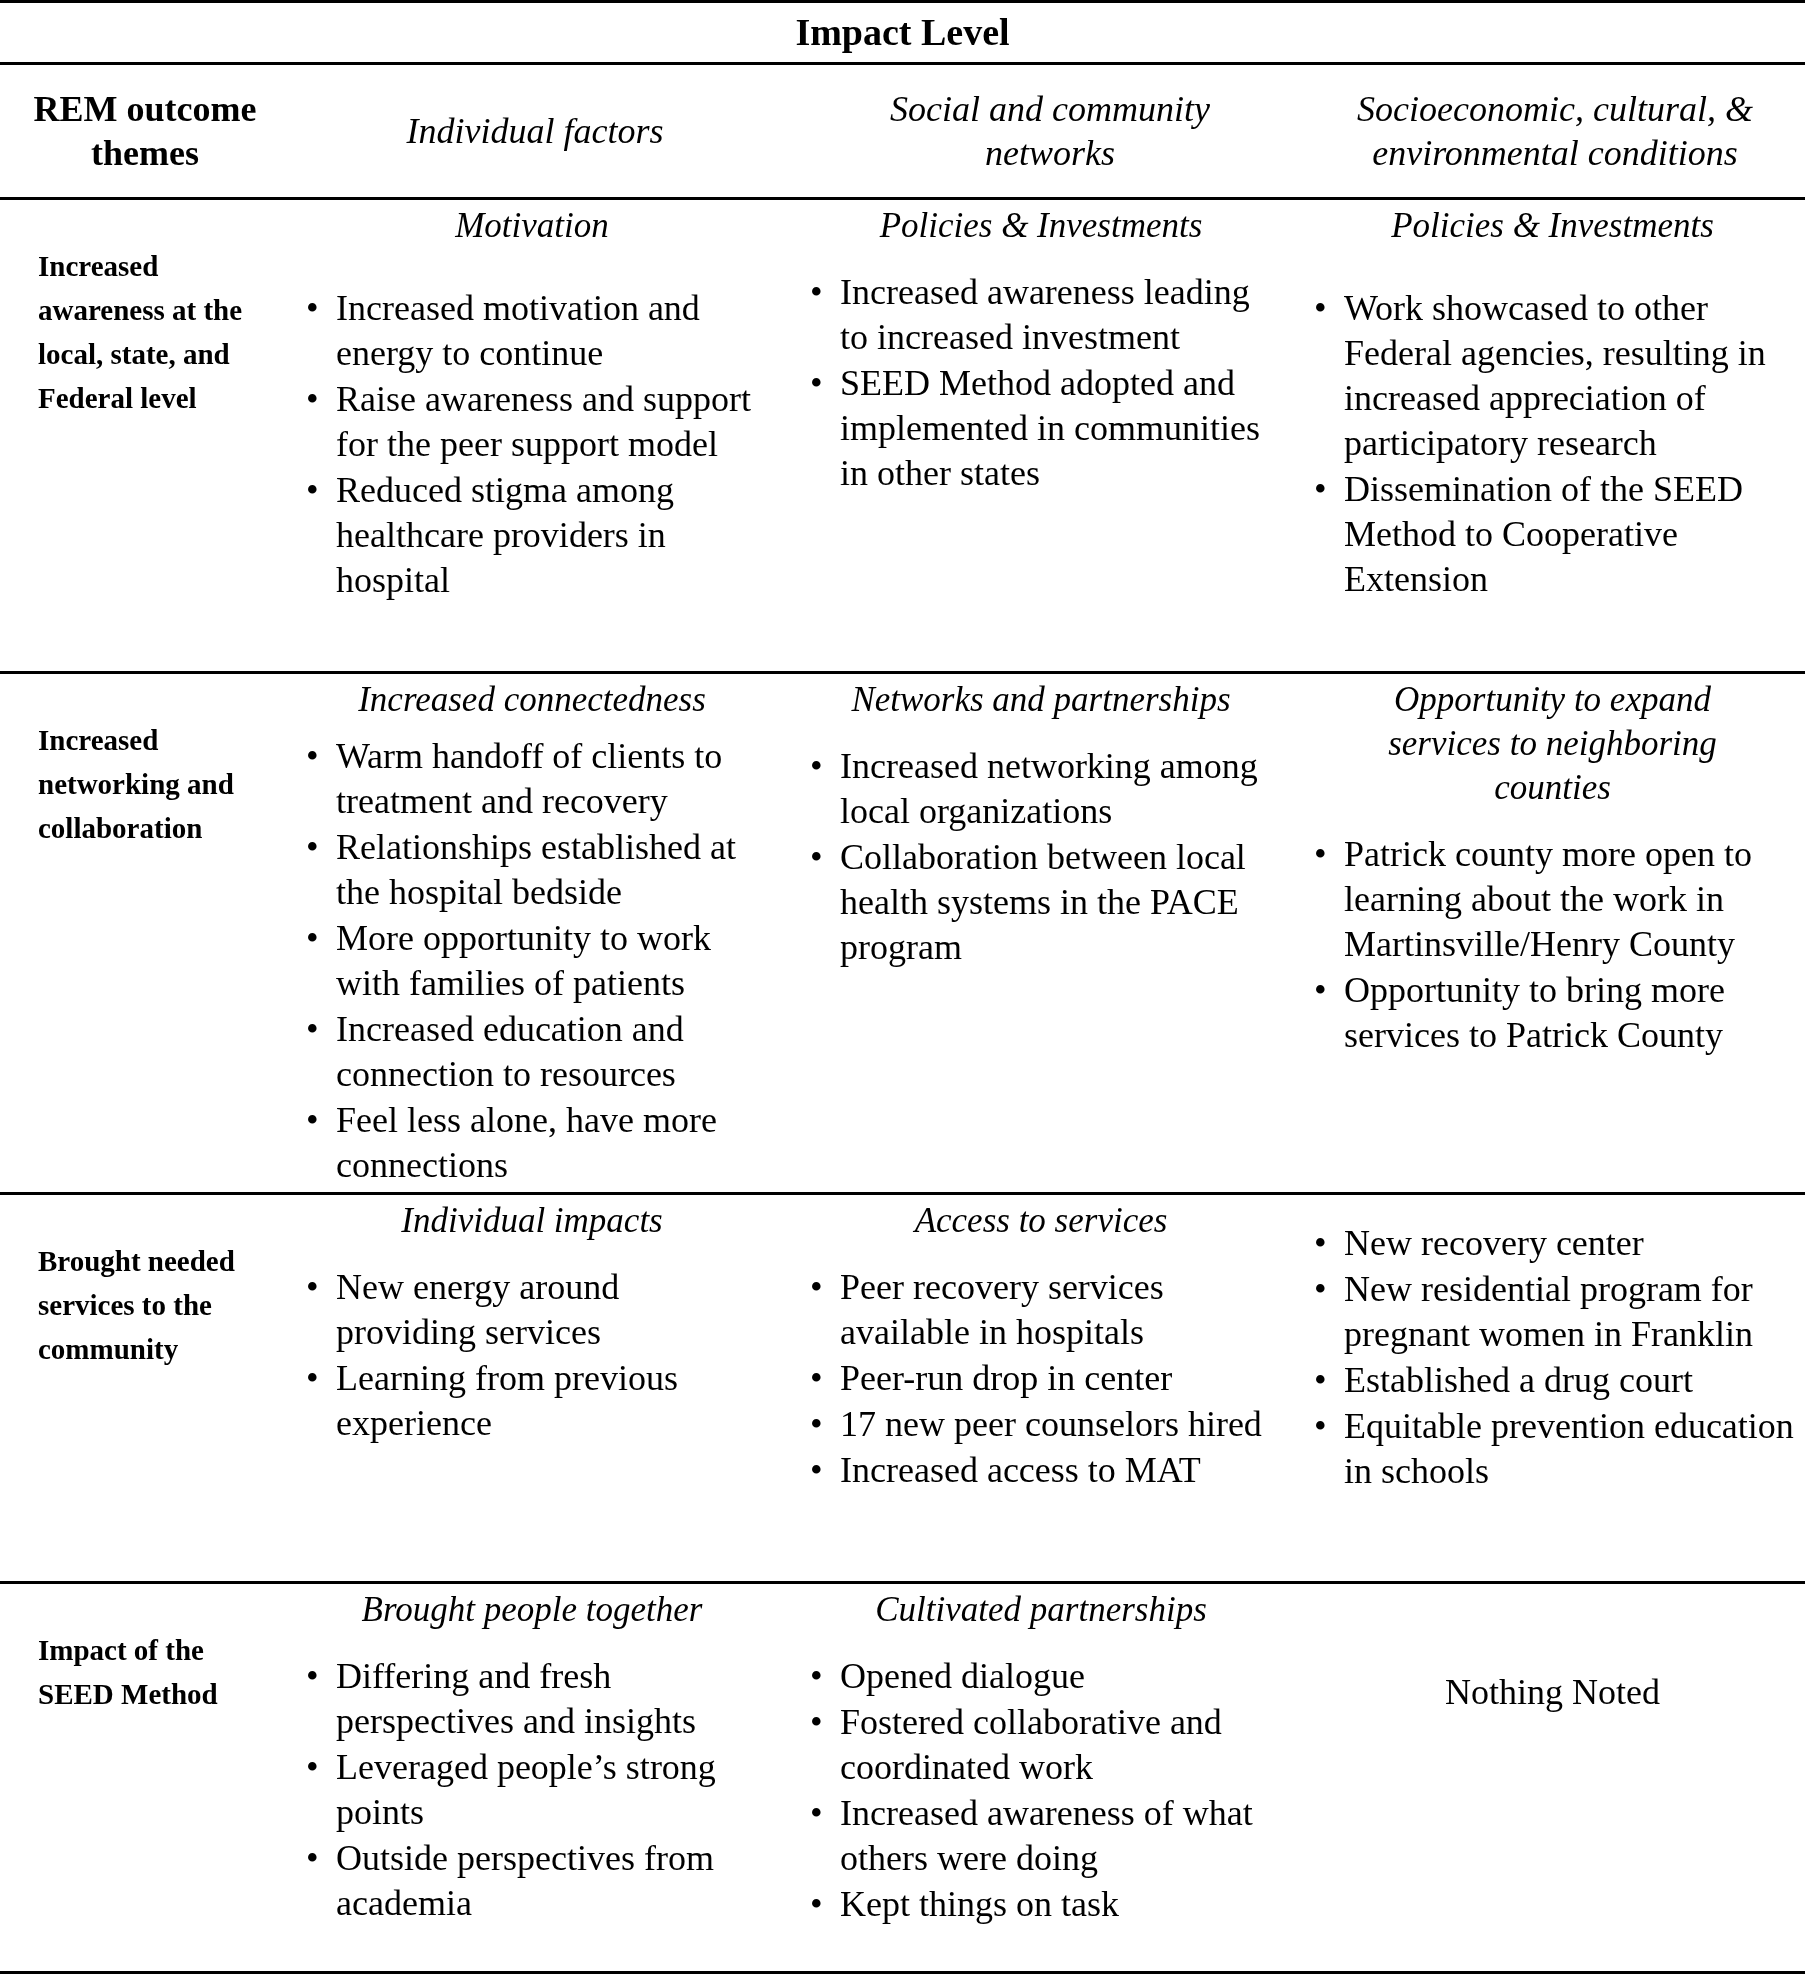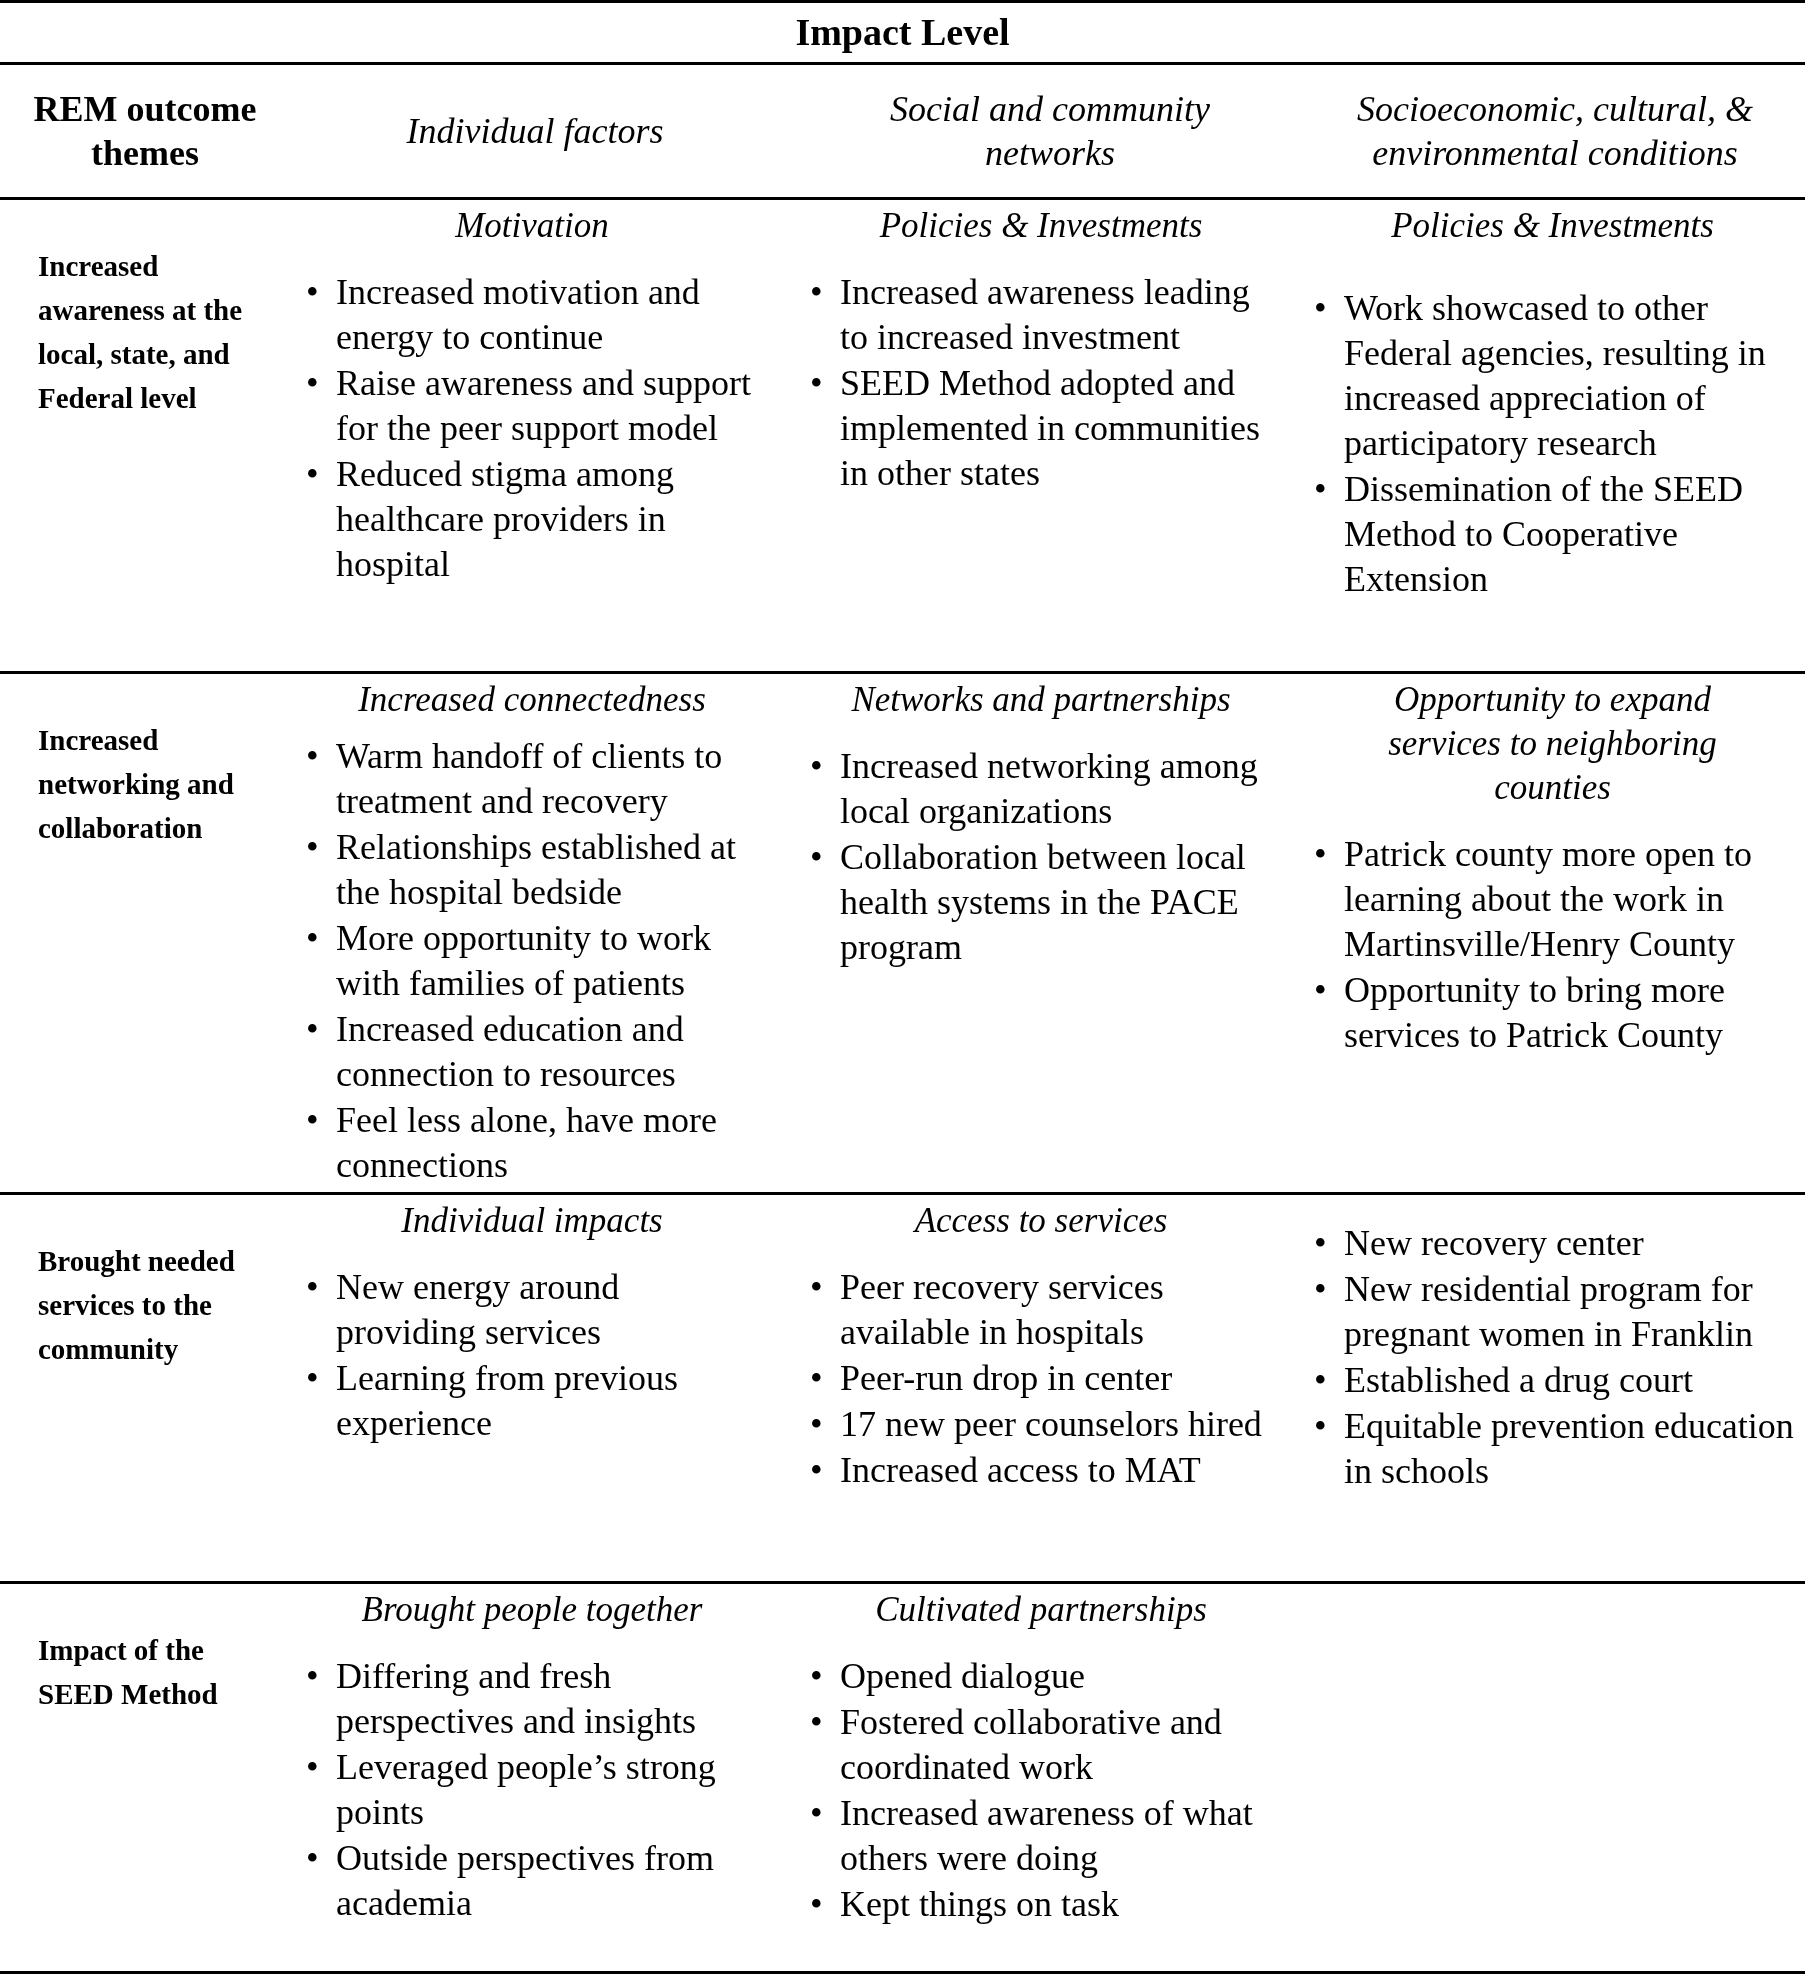--- a/index.html
+++ b/index.html
@@ -66,21 +66,21 @@
     <div class="hcell first" style="left:10px;width:270px;">REM outcome themes</div>
     <div class="hcell italic" style="left:300px;width:470px;font-style:italic;">Individual factors</div>
     <div class="hcell italic" style="left:830px;width:440px;">Social and community networks</div>
     <div class="hcell italic" style="left:1320px;width:470px;">Socioeconomic, cultural, &amp; environmental conditions</div>
   </div>
 
   <div class="row" style="top:204px;height:465px;">
     <div class="theme" style="top:40px;">Increased awareness at the local, state, and Federal level</div>
     <div class="cell c2">
       <div class="subhead">Motivation</div>
-      <ul class="items" style="margin-top:22px;font-family:Liberation Serif, serif;">
+      <ul class="items" style="margin-top:38px;font-family:Liberation Serif, serif;">
         <li>Increased motivation and energy to continue</li>
         <li>Raise awareness and support for the peer support model</li>
         <li>Reduced stigma among healthcare providers in hospital</li>
       </ul>
     </div>
     <div class="cell c3">
       <div class="subhead">Policies &amp; Investments</div>
       <ul class="items" style="margin-top:22px;">
         <li>Increased awareness leading to increased investment</li>
         <li>SEED Method adopted and implemented in communities in other states</li>
@@ -163,15 +163,18 @@
     </div>
     <div class="cell c3">
       <div class="subhead">Cultivated partnerships</div>
       <ul class="items" style="margin-top:22px;">
         <li>Opened dialogue</li>
         <li>Fostered collaborative and coordinated work</li>
         <li>Increased awareness of what others were doing</li>
         <li>Kept things on task</li>
       </ul>
     </div>
+    <div class="cell c4" style="top:82px;">
+      <div class="nothing">Nothing Noted</div>
+    </div>
   </div>
 
 </div>
 
 </body></html>

